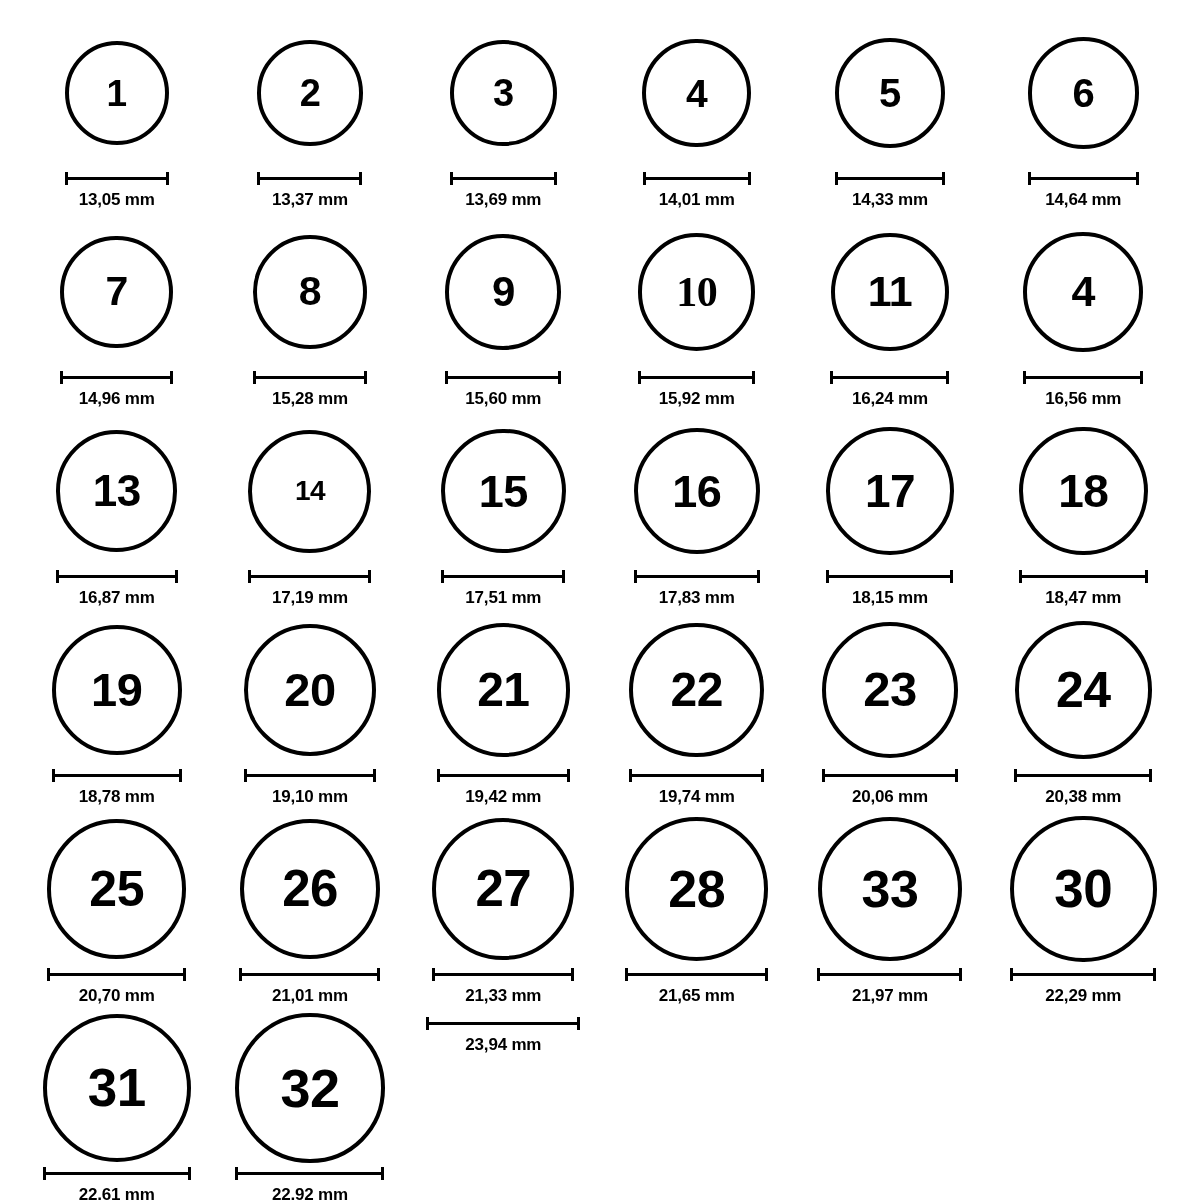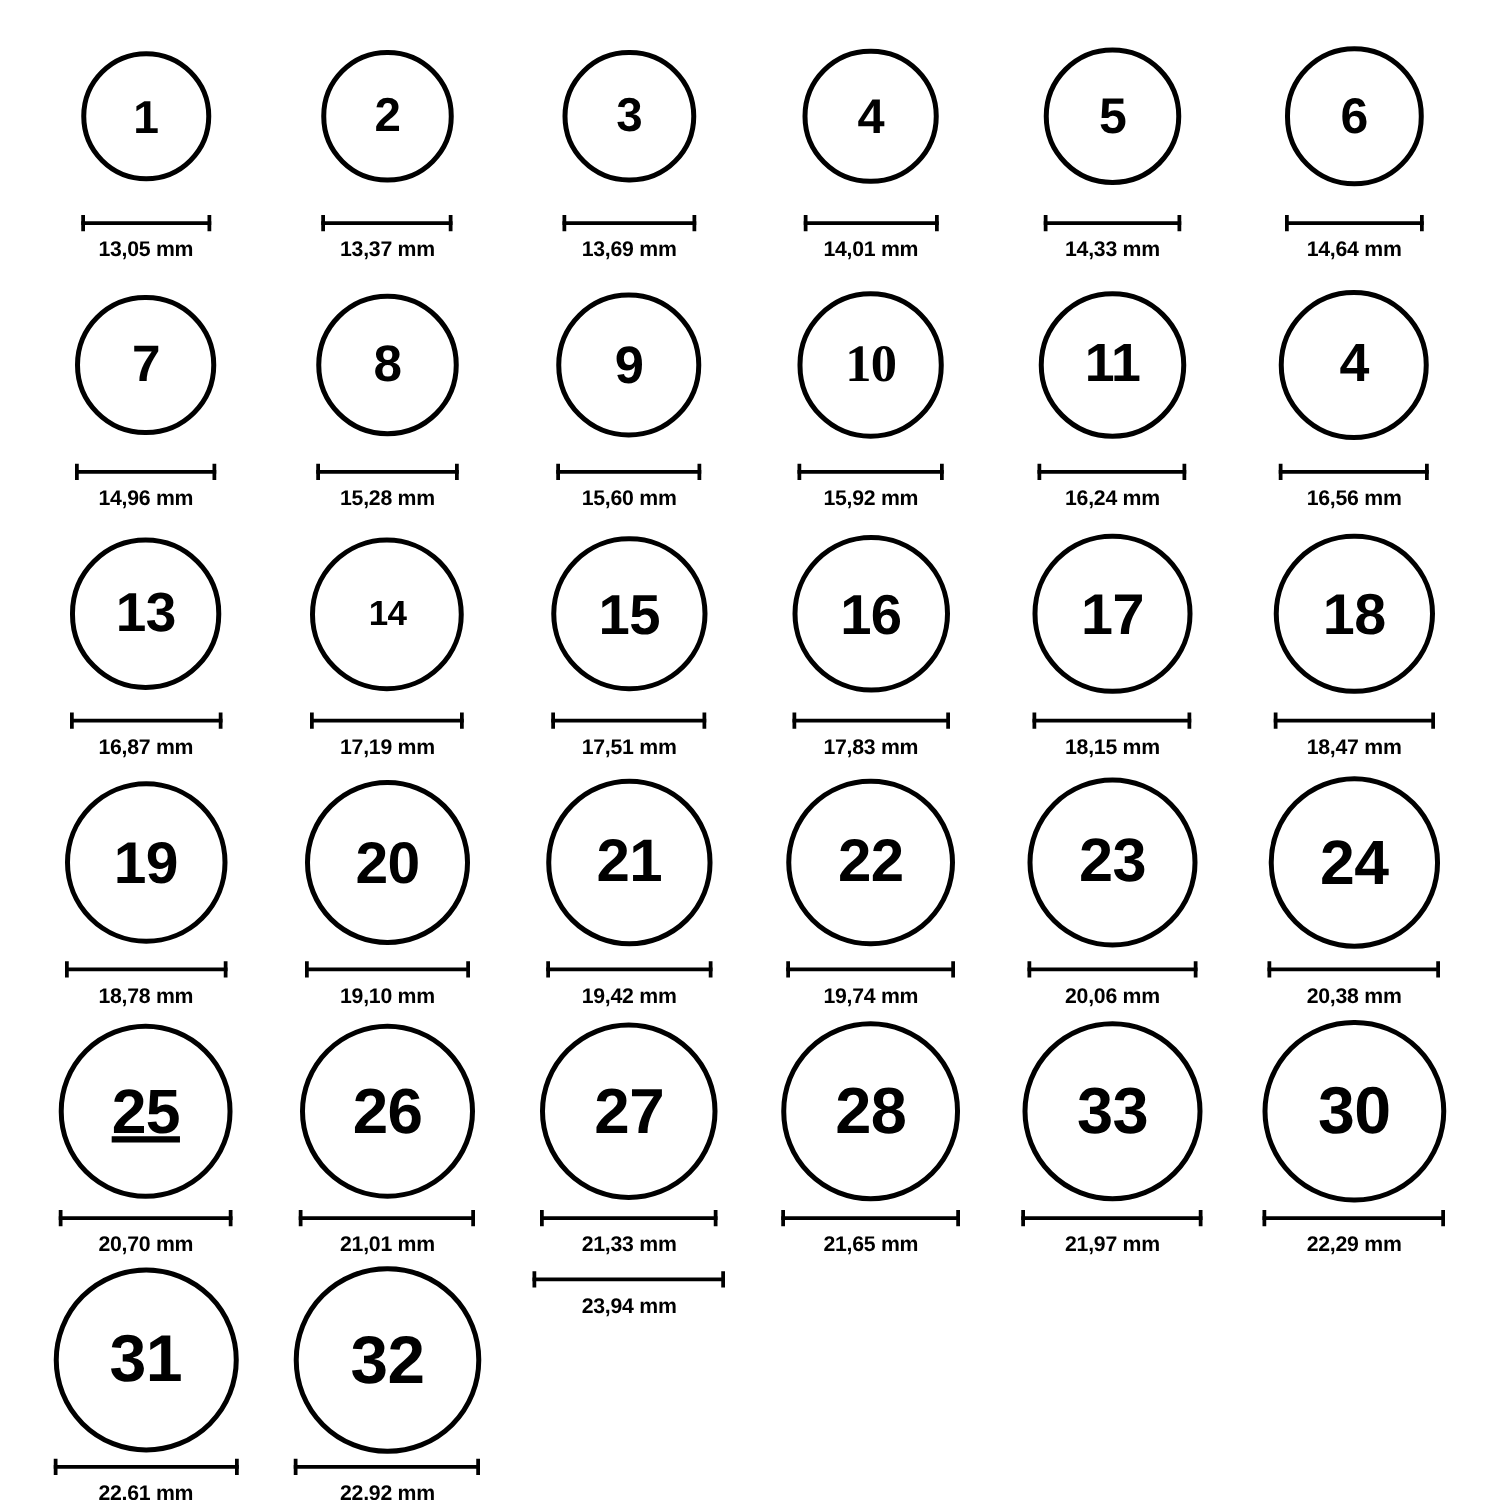--- a/index.html
+++ b/index.html
@@ -451,21 +451,21 @@
           <div class="bar" style="width: 138px;">
             <div class="line"></div>
             <div class="cap left"></div>
             <div class="cap right"></div>
           </div>
           <div class="mm">20,38 mm</div>
         </div>
       </div>
       <div class="cell">
         <div class="ring-wrap">
-          <div class="ring" style="width: 139.124px; height: 139.124px; text-decoration: underline;">
+          <div class="ring" style="width: 139.124px; height: 139.124px;">
             <span class="ring-label" style="font-size: 50px;">25</span>
           </div>
         </div>
         <div class="measure">
           <div class="bar" style="width: 139px;">
             <div class="line"></div>
             <div class="cap left"></div>
             <div class="cap right"></div>
           </div>
           <div class="mm">20,70 mm</div>

